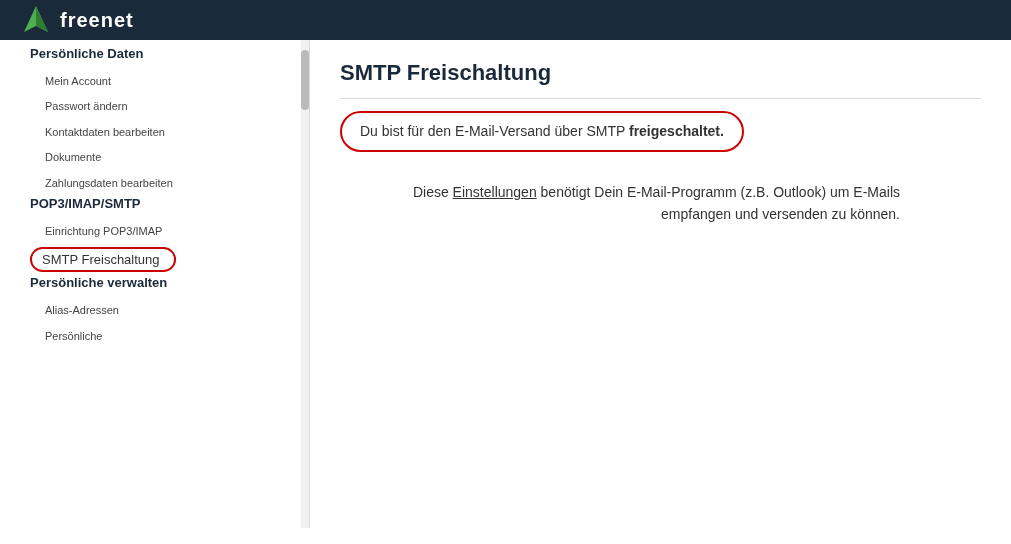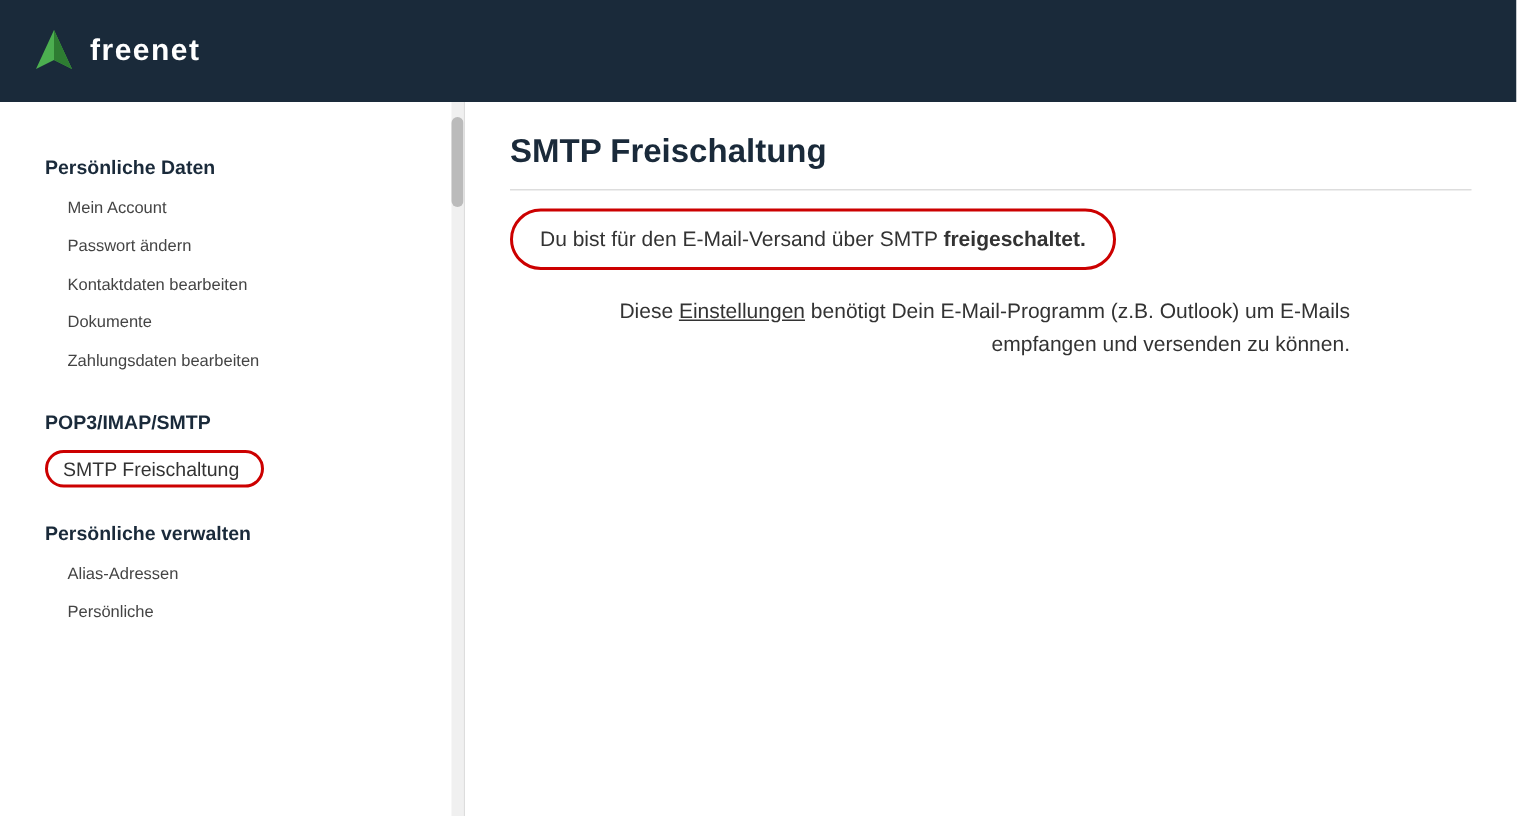--- a/index.html
+++ b/index.html
@@ -8,21 +8,21 @@
       font-size: 14px;
       color: #333;
       background: #fff;
       width: 1011px;
       min-height: 544px;
     }
 
     
     .header {
       background-color: #1a2a3a;
-      height: 68px;
+      height: 40px;
       display: flex;
       align-items: center;
       padding: 0 20px;
     }
     .logo-container {
       display: flex;
       align-items: center;
       gap: 8px;
     }
     .logo-icon {
@@ -39,21 +39,21 @@
     
     .main-container {
       display: flex;
       height: calc(544px - 56px);
     }
 
     
     .sidebar {
       width: 310px;
       min-width: 310px;
-      padding: 36px 20px 20px 30px;
+      padding: 6px 20px 20px 30px;
       border-right: 1px solid #ddd;
       overflow-y: auto;
       position: relative;
     }
 
     
     .sidebar::-webkit-scrollbar {
       width: 8px;
     }
     .sidebar::-webkit-scrollbar-track {
@@ -61,21 +61,20 @@
     }
     .sidebar::-webkit-scrollbar-thumb {
       background: #bbb;
       border-radius: 4px;
     }
 
     .sidebar-section-title {
       font-weight: bold;
       color: #1a2a3a;
       font-size: 13px;
-      margin-top: 20px;
       margin-bottom: 8px;
     }
     .sidebar-section-title:first-child {
       margin-top: 0;
     }
 
     .sidebar-item {
       padding: 5px 0 5px 15px;
       color: #444;
       font-size: 11px;
@@ -130,21 +129,21 @@
       padding-bottom: 12px;
       border-bottom: 1px solid #ddd;
     }
 
     
     .status-oval {
       display: inline-block;
       border: 2px solid #cc0000;
       border-radius: 40px;
       padding: 8px 18px;
-      margin-bottom: 16px;
+      margin-bottom: 29px;
       font-size: 14px;
       color: #333;
       line-height: 1.5;
     }
 
     .description-text {
       font-size: 14px;
       color: #333;
       line-height: 1.6;
       max-width: 560px;
@@ -180,20 +179,21 @@
   <nav class="sidebar">
 
     <div class="sidebar-section-title">Persönliche Daten</div>
     <div class="sidebar-item">Mein Account</div>
     <div class="sidebar-item">Passwort ändern</div>
     <div class="sidebar-item">Kontaktdaten bearbeiten</div>
     <div class="sidebar-item">Dokumente</div>
     <div class="sidebar-item">Zahlungsdaten bearbeiten</div>
 
     <div class="sidebar-section-title">POP3/IMAP/SMTP</div>
+    <div class="sidebar-item">Einrichtung POP3/IMAP</div>
     <div class="sidebar-item-circled-wrapper">
       <span class="circle-highlight">SMTP Freischaltung</span>
     </div>
 
     <div class="sidebar-section-title">Persönliche verwalten</div>
     <div class="sidebar-item">Alias-Adressen</div>
     <div class="sidebar-item">Persönliche</div>
 
     <div class="scrollbar-track">
       <div class="scrollbar-thumb"></div>

